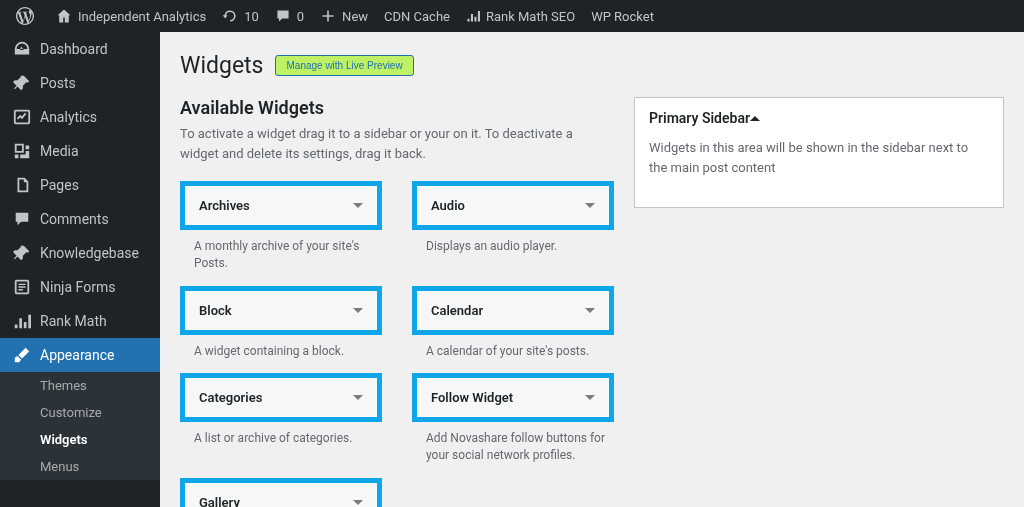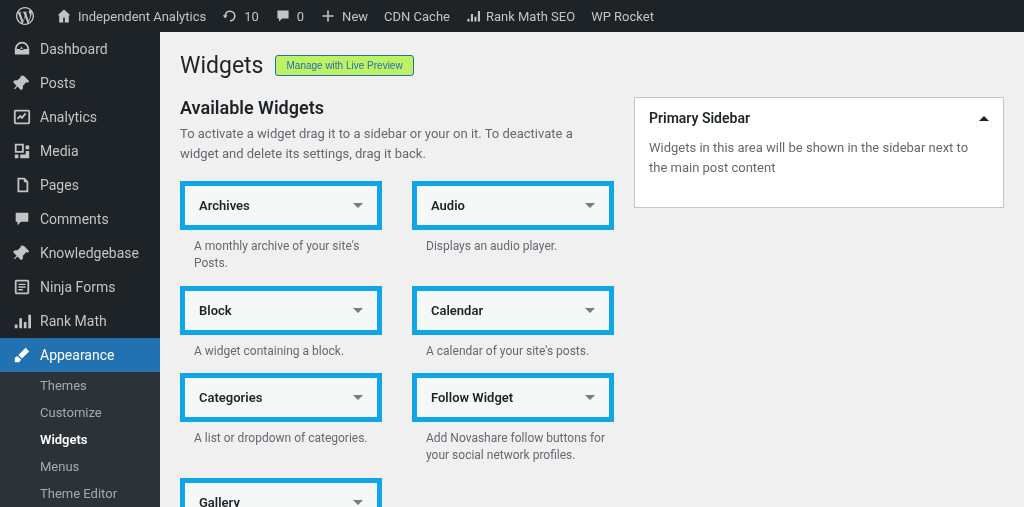--- a/index.html
+++ b/index.html
@@ -38,21 +38,21 @@
   
   .widgets-grid { display: flex; flex-wrap: wrap; gap: 0 30px; }
   .widget-cell { width: calc(50% - 15px); margin-bottom: 14px; }
   .widget-box { border: 5px solid #0ea5e9; background: #f6f7f7; display: flex; align-items: center; justify-content: space-between; padding: 12px 14px; cursor: pointer; }
   .widget-name { font-weight: 600; color: #1d2327; font-size: 13px; }
   .widget-arrow { width: 0; height: 0; border-left: 5px solid transparent; border-right: 5px solid transparent; border-top: 5px solid #787c82; }
   .widget-desc { font-size: 12px; color: #646970; padding: 8px 6px 0 14px; line-height: 1.4; }
   .widget-cell.highlight .widget-box { outline: 4px solid #e8452c; outline-offset: 2px; }
   
   .sidebar-drop { background: #fff; border: 1px solid #c3c4c7; }
-  .sidebar-drop-header { display: flex; justify-content: space-between; align-items: center; padding: 12px 14px; }
+  .sidebar-drop-header { display: flex; align-items: center; padding: 12px 14px; }
   .sidebar-drop-title { font-weight: 600; font-size: 14px; color: #1d2327; }
   .sidebar-drop-arrow { width: 0; height: 0; border-left: 5px solid transparent; border-right: 5px solid transparent; border-bottom: 5px solid #1d2327; }
   .sidebar-drop-desc { padding: 0 14px 30px; font-size: 13px; color: #646970; line-height: 1.5; }
   
   svg { display: block; }
 </style>
 </head>
 <body>
 
 <div class="admin-bar">
@@ -196,21 +196,20 @@
             </svg>
           </span>
           <span>Appearance</span>
         </div>
       </div>
     <div class="submenu" id="submenu-items">
         <div class="submenu-item">Themes</div>
         <div class="submenu-item">Customize</div>
         <div class="submenu-item current">Widgets</div>
         <div class="submenu-item">Menus</div>
-        <div class="submenu-item">Theme Editor</div>
       </div>
   </div>
 
   <div class="content">
     <div class="page-header">
       <h1 class="page-title">Widgets</h1>
       <button class="header-btn">Manage with Live Preview</button>
     </div>
     <div class="columns">
       <div class="col-left">
@@ -243,21 +242,21 @@
                 <span class="widget-name">Calendar</span>
                 <span class="widget-arrow"></span>
               </div>
               <div class="widget-desc">A calendar of your site's posts.</div>
             </div>
             <div class="widget-cell">
               <div class="widget-box">
                 <span class="widget-name">Categories</span>
                 <span class="widget-arrow"></span>
               </div>
-              <div class="widget-desc">A list or dropdown of categories.</div>
+              <div class="widget-desc">A list or archive of categories.</div>
             </div>
             <div class="widget-cell">
               <div class="widget-box">
                 <span class="widget-name">Follow Widget</span>
                 <span class="widget-arrow"></span>
               </div>
               <div class="widget-desc">Add Novashare follow buttons for your social network profiles.</div>
             </div>
             <div class="widget-cell">
               <div class="widget-box">

